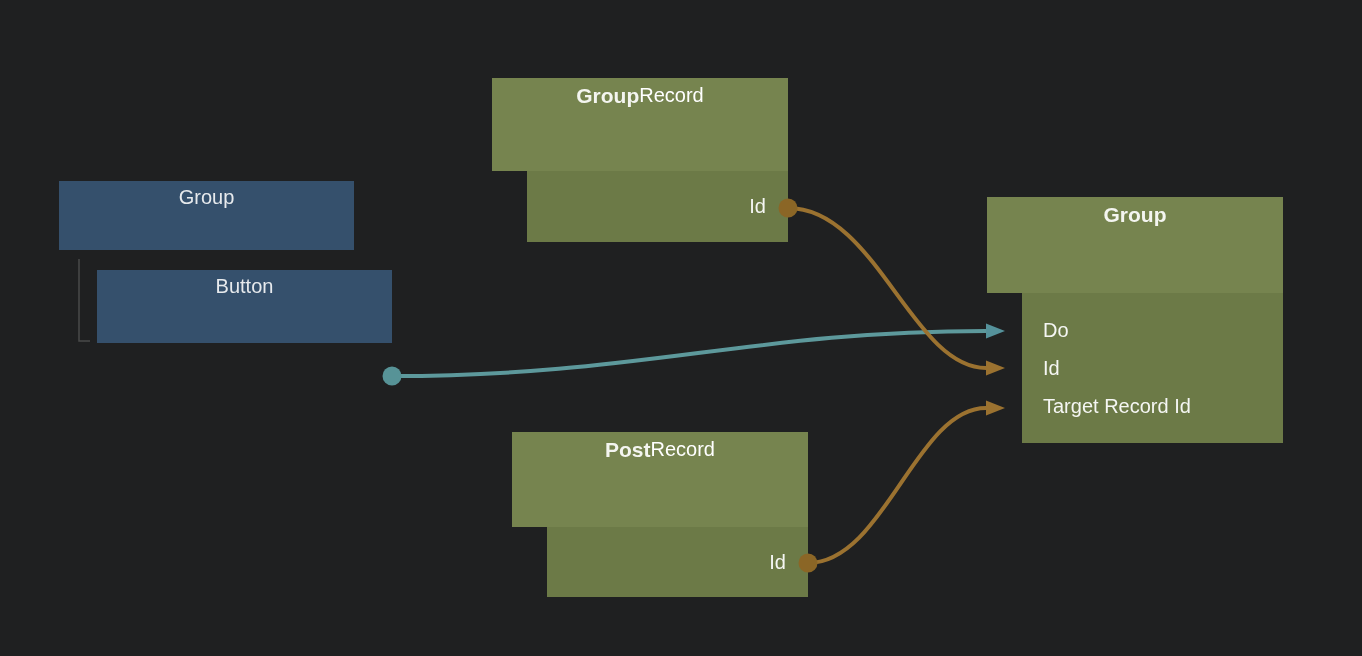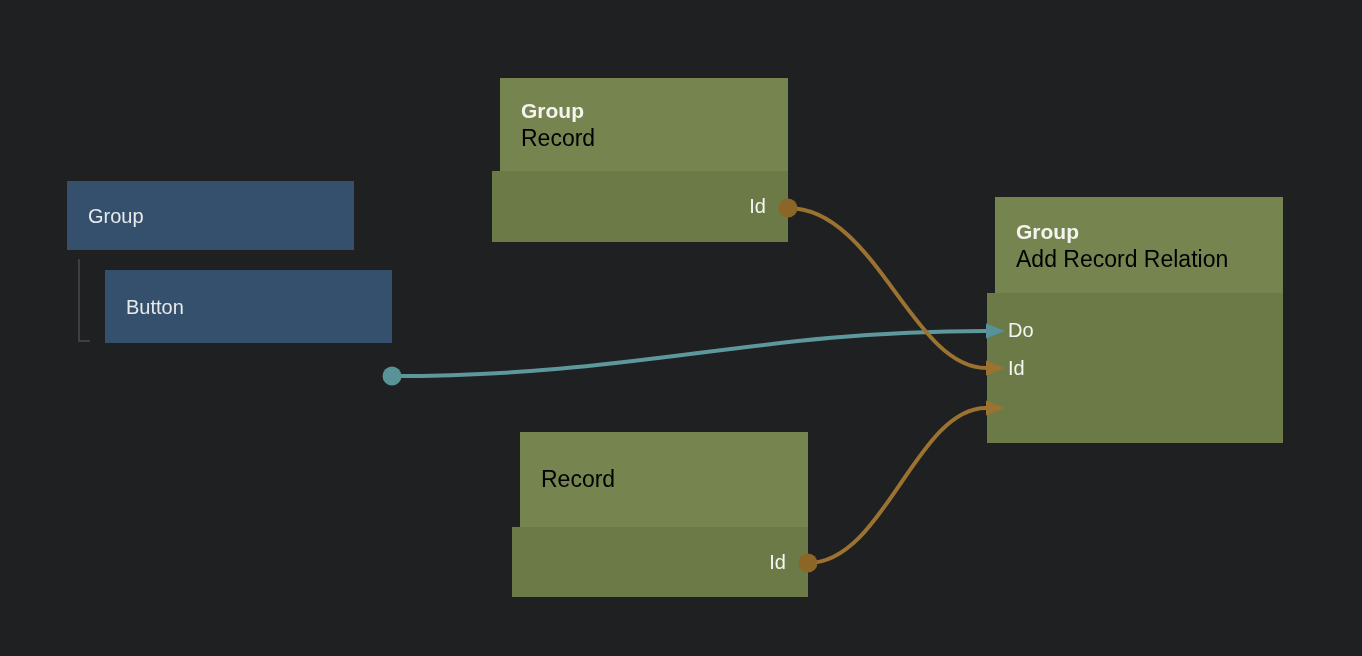--- a/index.html
+++ b/index.html
@@ -15,49 +15,49 @@
     background: #1f2021;
     overflow: hidden;
   }
   .node {
     position: absolute;
     box-sizing: border-box;
   }
   .node .hdr {
     box-sizing: border-box;
     display: flex;
-    flex-direction: column;
+    flex-direction: row;
     justify-content: center;
-    padding: 12px 21px;
-    margin-left: 8px;
+    padding: 4px 21px;
   }
   .node.blue .hdr { background: #35506c; }
   .node.blue .body { background: #2e4961; }
   .node.green .hdr { background: #76844f; }
   .node.green .body { background: #6c7a47; }
   .title-blue {
     color: #e7eaed;
     font-size: 20px;
     font-weight: 400;
     line-height: 24px;
   }
   .title-green {
     color: #f4f5f0;
     font-size: 21px;
     font-weight: 600;
     line-height: 28px;
   }
   .subtitle {
-    color: #000000;
-    font-size: 23px;
+    color: #ffffff;
+    font-size: 20px;
     font-weight: 400;
     line-height: 27px;
   }
   .body {
     box-sizing: border-box;
+    margin-left: 35px;
   }
   .out-row {
     height: 100%;
     display: flex;
     align-items: center;
     justify-content: flex-end;
     padding-right: 22px;
     color: #f5f6f3;
     font-size: 20px;
   }
@@ -102,40 +102,43 @@
     </div>
     <div class="body" style="height:71px;">
       <div class="out-row">
         <span>Id</span>
       </div>
     </div>
   </div>
 
   <div class="node green" style="left:512px; top:432px; width:296px;">
     <div class="hdr" style="height:95px;">
+      <div class="title-green">Post</div>
       <div class="subtitle">Record</div>
     </div>
     <div class="body" style="height:70px;">
       <div class="out-row">
         <span>Id</span>
       </div>
     </div>
   </div>
 
   <div class="node green" style="left:987px; top:197px; width:296px;">
     <div class="hdr" style="height:96px;">
       <div class="title-green">Group</div>
-      <div class="subtitle">Add Record Relation</div>
     </div>
     <div class="body in-rows" style="height:150px;">
       <div class="in-row">
         <span>Do</span>
       </div>
       <div class="in-row">
         <span>Id</span>
+      </div>
+      <div class="in-row">
+        <span>Target Record Id</span>
       </div>
     </div>
   </div>
 
   <svg class="edge-layer" width="1362" height="656" viewBox="0 0 1362 656">
 
     <path d="M79 259 L79 341 L90 341" fill="none" stroke="#4a4a4a" stroke-width="1.5"></path>
 
     <path d="M392 376 C640 376 752 331 986 331" fill="none" stroke="#5d999c" stroke-width="4"></path>
     <polygon points="986,323.5 1005,331 986,338.5" fill="#55929b"></polygon>

